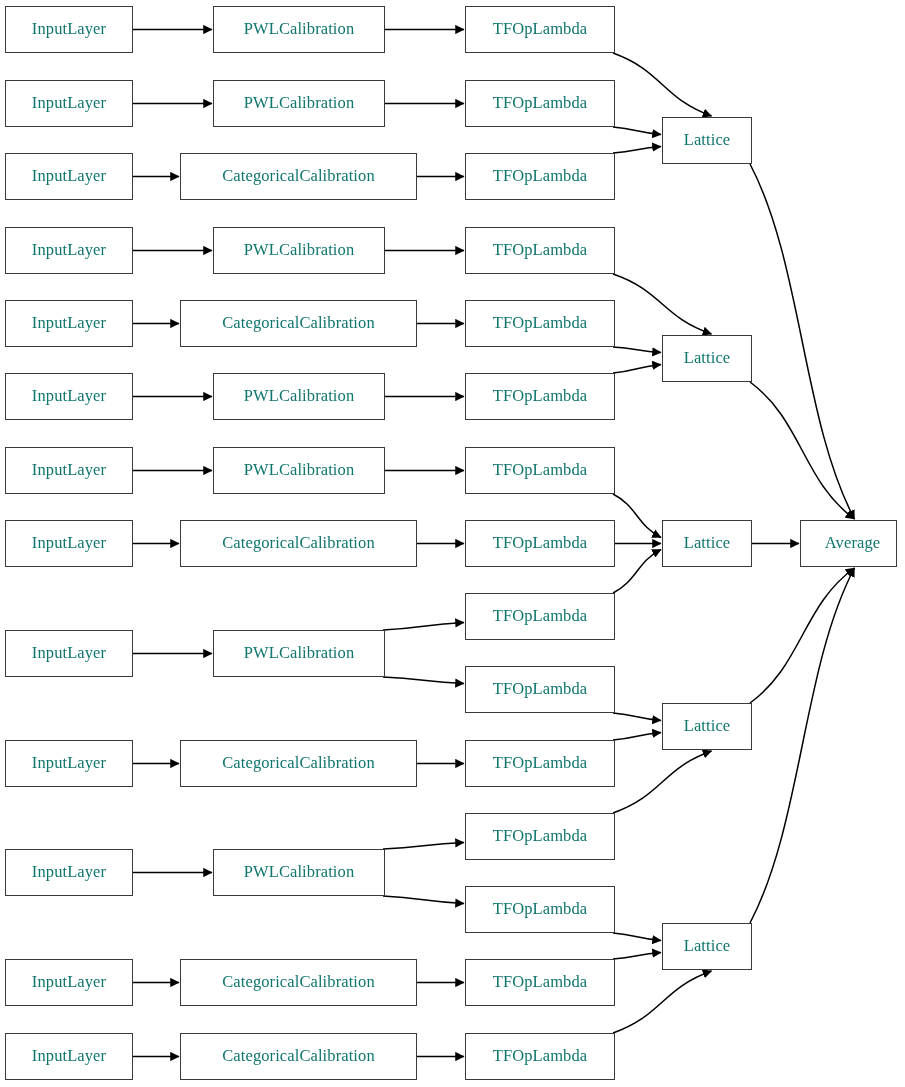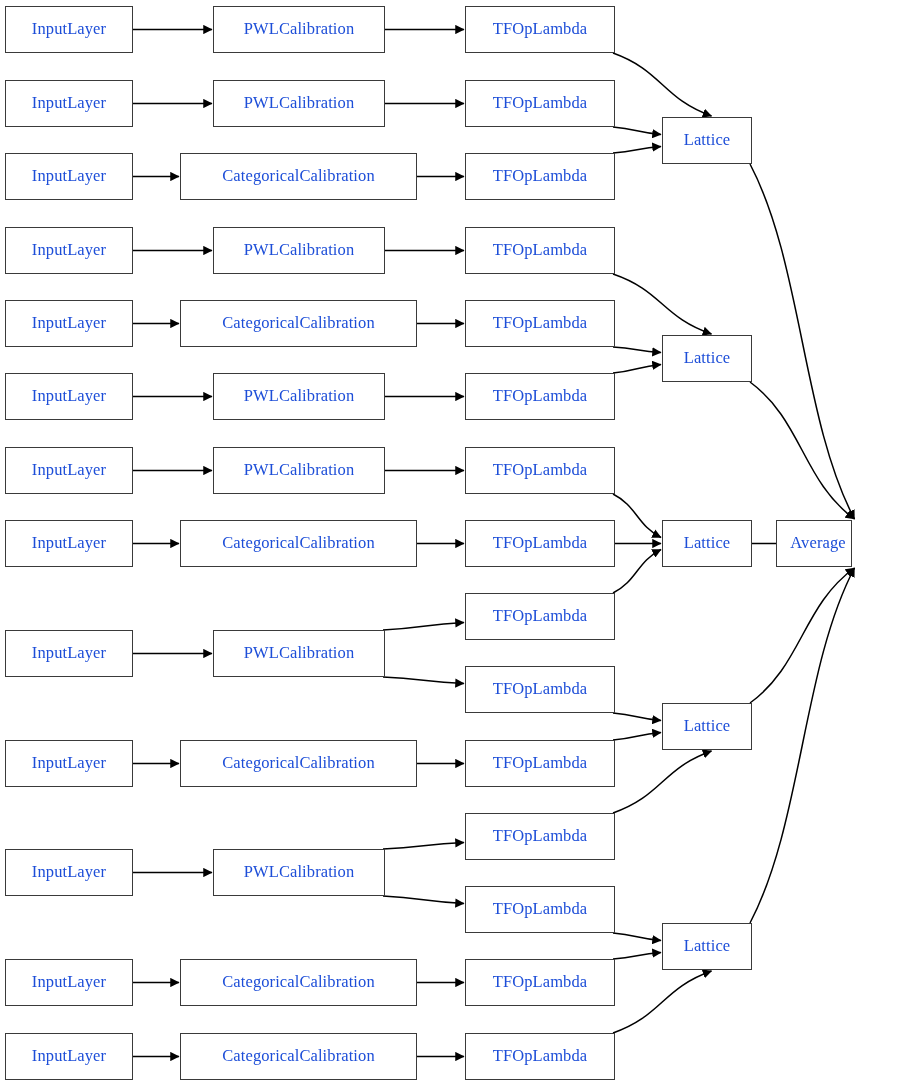--- a/index.html
+++ b/index.html
@@ -26,21 +26,21 @@
   }
   .node {
     position: absolute;
     box-sizing: border-box;
     border: 1.4px solid #3a3a3a;
     background: #ffffff;
     display: flex;
     align-items: center;
     justify-content: center;
     font-size: 16.5px;
-    color: #1d4ed8;
+    color: #0f766e;
     line-height: 1;
     white-space: nowrap;
     letter-spacing: 0.1px;
   }
   .node-label {
     display: block;
     padding: 0 4px;
   }
 </style>
 </head>
@@ -236,17 +236,17 @@
       </div>
       <div class="node" style="left: 662px; top: 520px; width: 90px; height: 47px;">
         <span class="node-label">Lattice</span>
       </div>
       <div class="node" style="left: 662px; top: 703px; width: 90px; height: 47px;">
         <span class="node-label">Lattice</span>
       </div>
       <div class="node" style="left: 662px; top: 923px; width: 90px; height: 47px;">
         <span class="node-label">Lattice</span>
       </div>
-      <div class="node" style="left: 776px; top: 520px; width: 76px; height: 47px; padding-left: 8px;">
+      <div class="node" style="left: 800px; top: 520px; width: 97px; height: 47px; padding-left: 8px;">
         <span class="node-label">Average</span>
       </div>
     </div>
 </div>
 
 </body></html>

